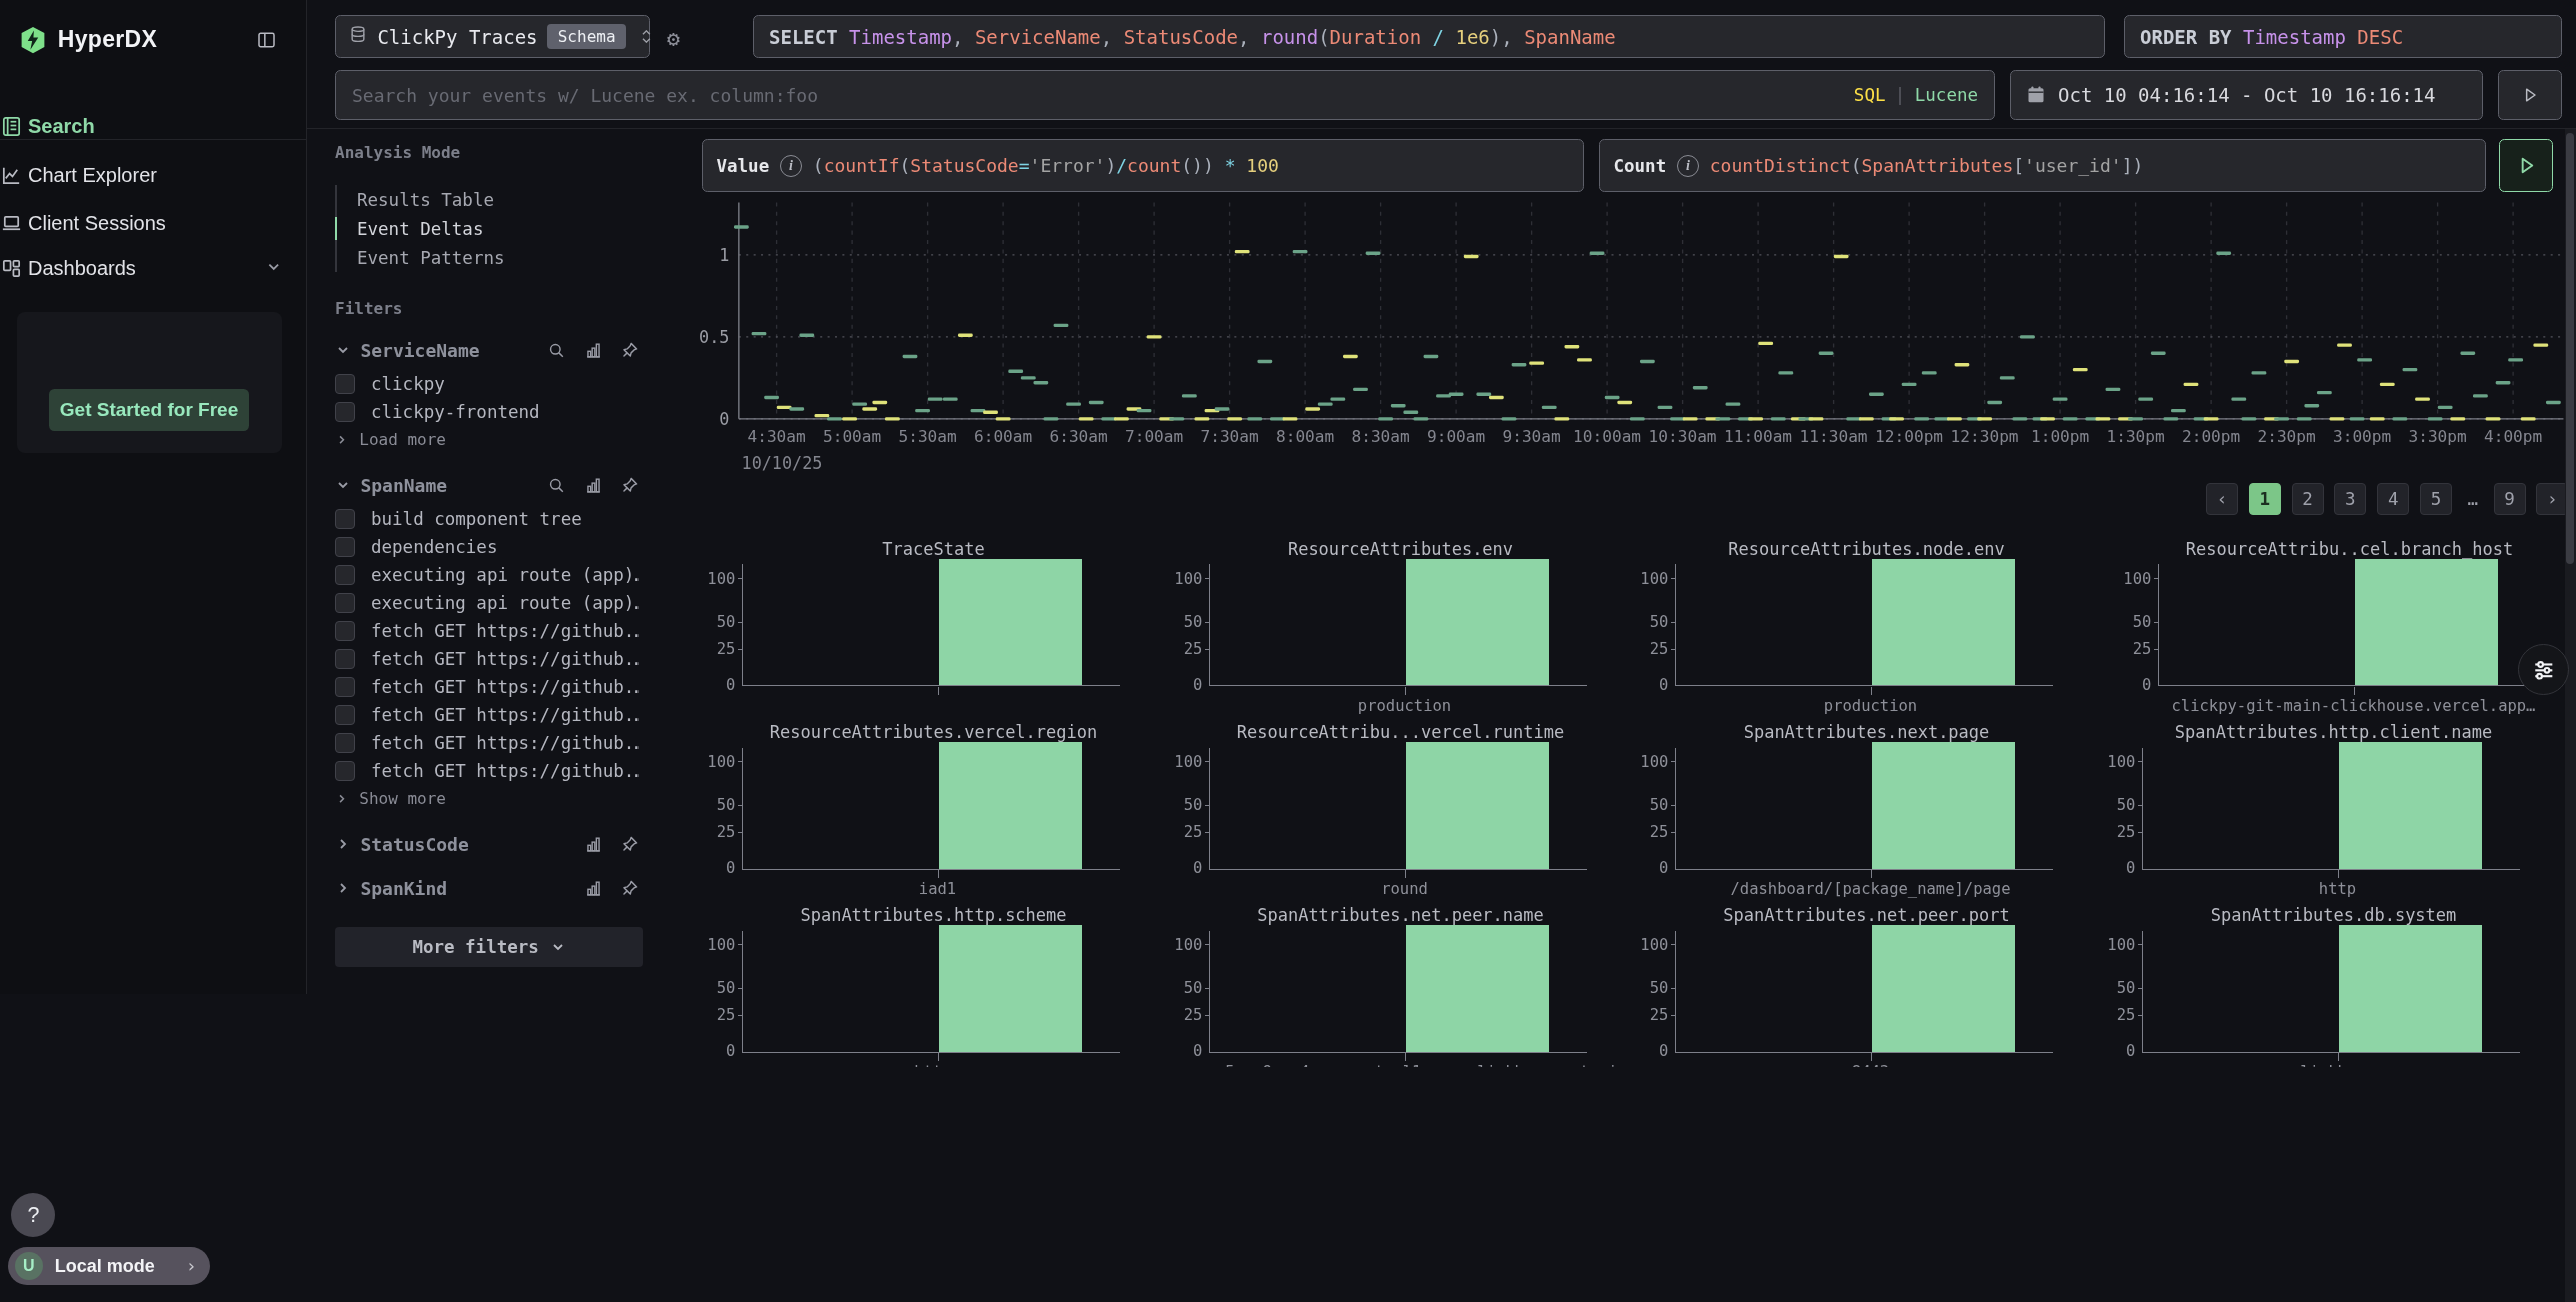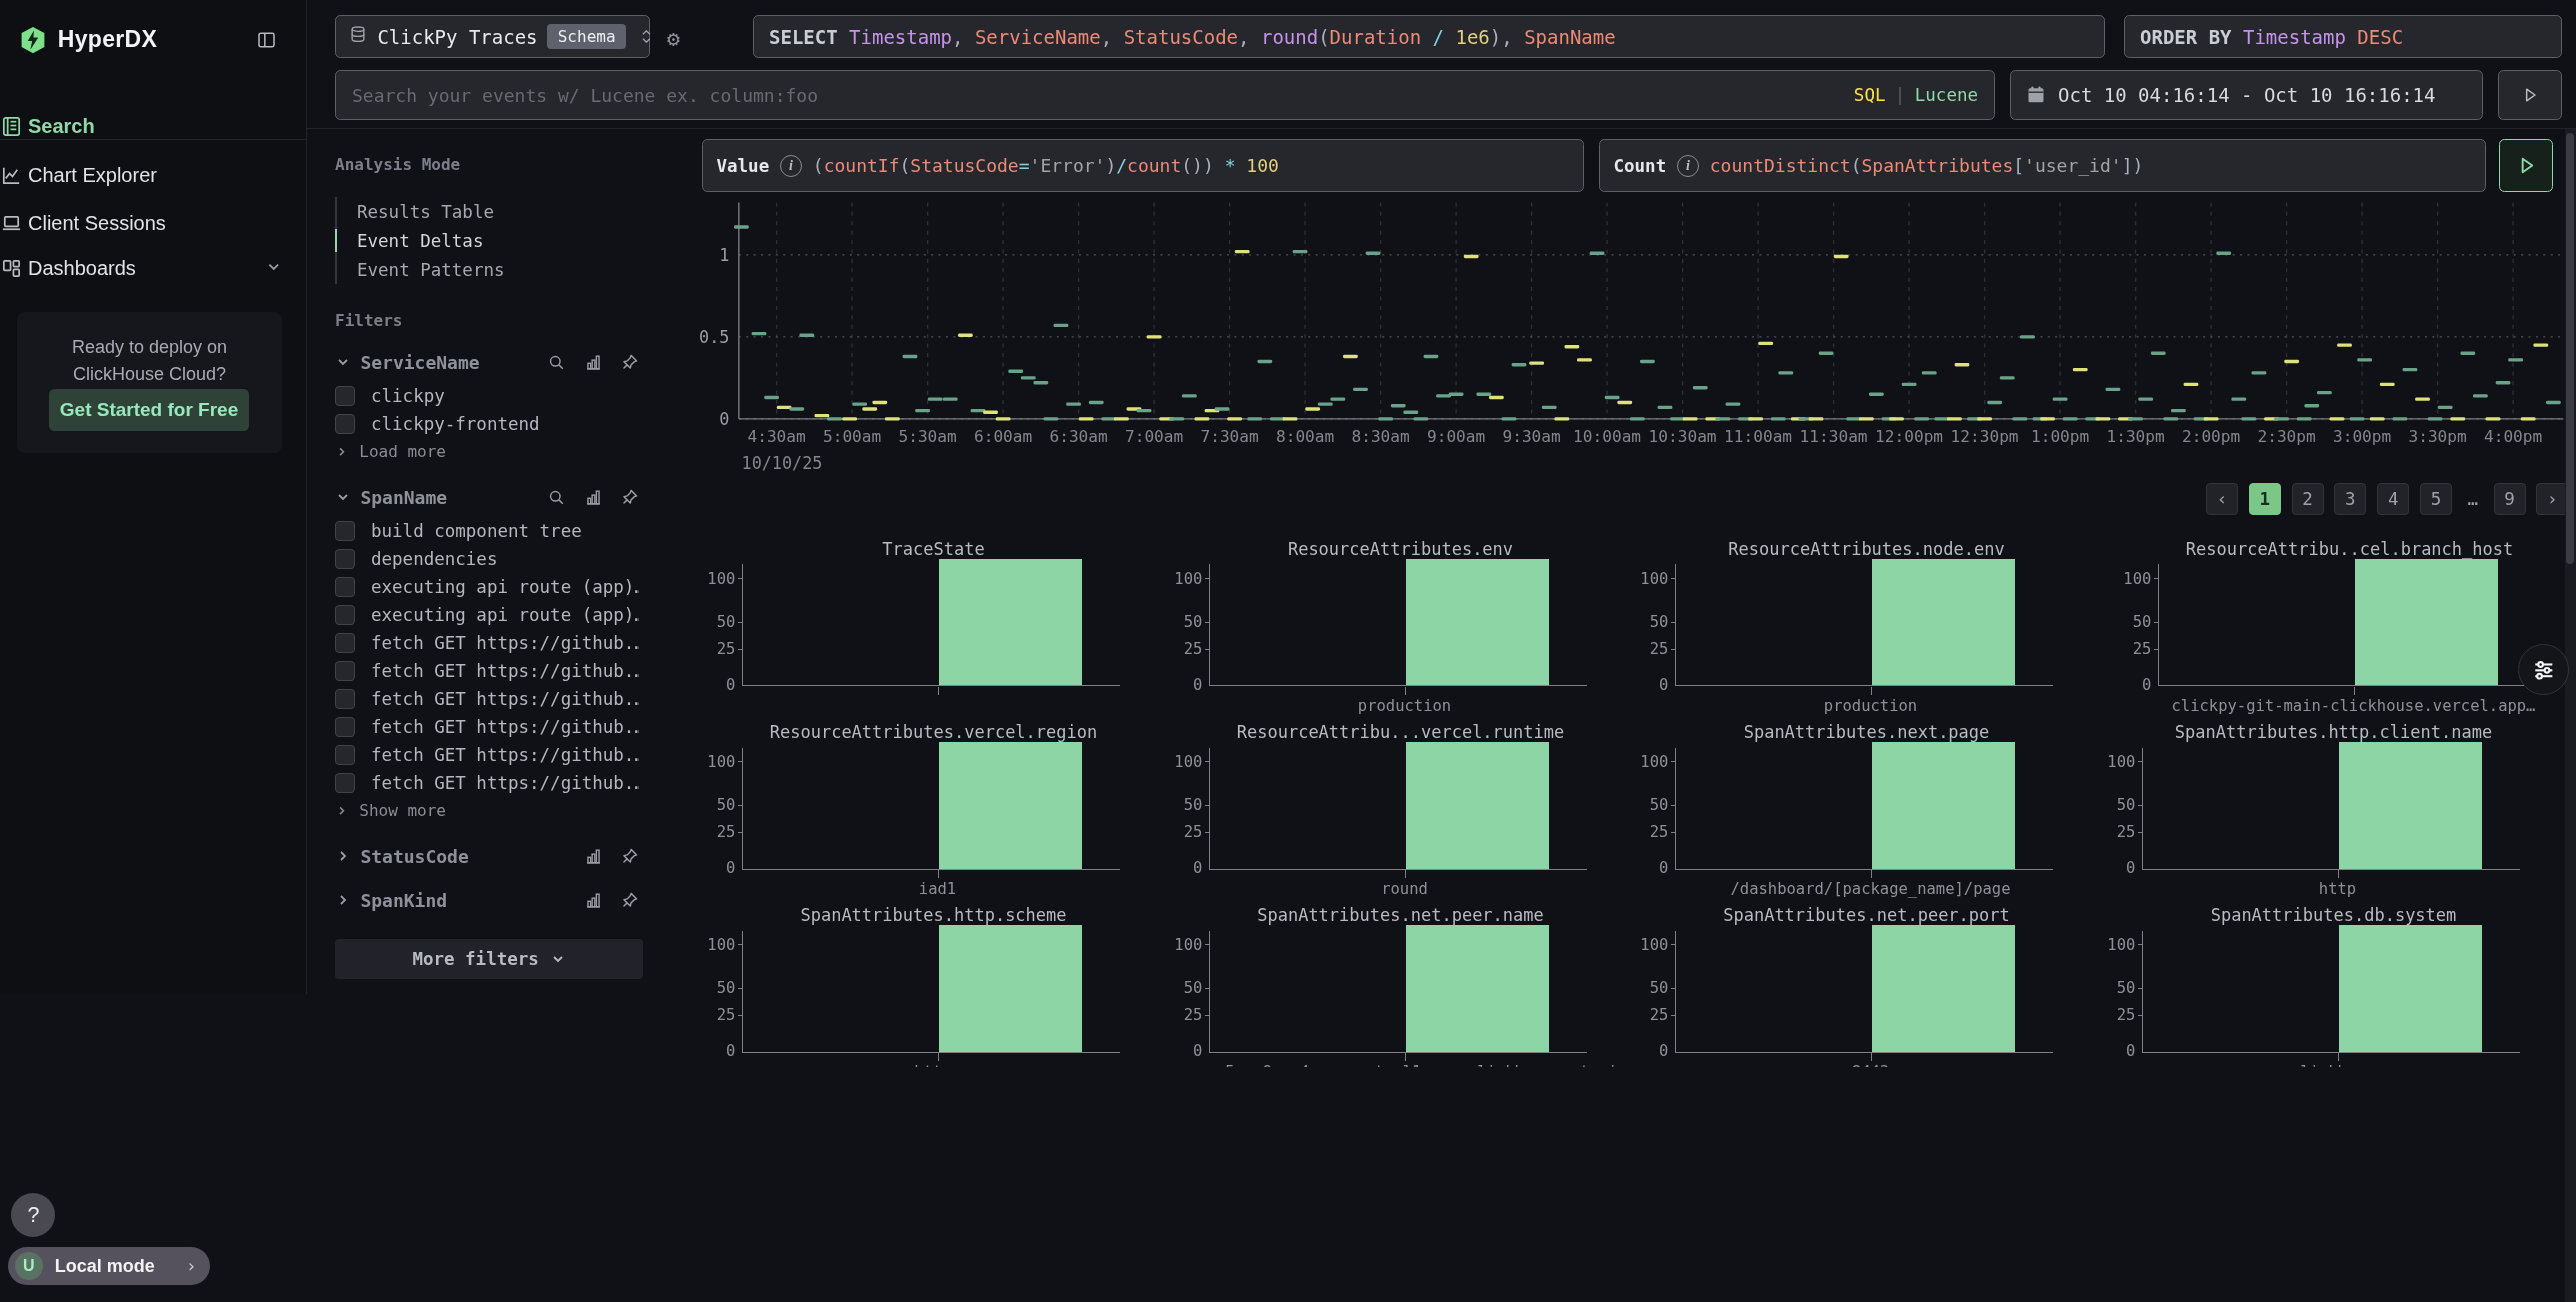--- a/index.html
+++ b/index.html
@@ -63,21 +63,21 @@
   .tok-kw{color:#c9cdd6;font-weight:bold;}
   .tok-type{color:#c792ea;}
   .tok-fn{color:#c792ea;}
   .tok-var{color:#ec8a76;}
   .tok-op{color:#7fd4e4;}
   .tok-num{color:#e5cf7d;}
   .tok-str{color:#a3a3a3;}
   .tok-pun{color:#aab0bb;}
 
   
-  #panel{position:absolute;left:307px;top:128px;width:372px;height:824px;box-sizing:border-box;padding:27px 40px 0 28px;}
+  #panel{position:absolute;left:307px;top:128px;width:372px;height:824px;box-sizing:border-box;padding:15px 40px 0 28px;}
   .panel-h{font-size:16px;font-weight:bold;color:#7c7f8a;}
   #modes{margin-top:23px;border-left:2px solid #34353c;}
   .mode-item{height:29px;display:flex;align-items:center;padding-left:20px;font-size:17.5px;color:#a6a8b1;cursor:pointer;position:relative;}
   .mode-item.active{color:#d3d5db;}
   .mode-item.active::before{content:"";position:absolute;left:-2px;top:2.7px;bottom:2.7px;width:2px;background:#8fd9a8;}
   #filters-title{margin-top:27px;}
   .sec-header{display:flex;align-items:center;margin-top:20px;height:24px;gap:9.4px;cursor:pointer;}
   .sec-name{font-size:18px;font-weight:bold;color:#8e919c;}
   .sec-icons{margin-left:auto;display:flex;gap:17.5px;align-items:center;}
   .sec-icons .ic{width:19px;height:19px;cursor:pointer;}
@@ -175,24 +175,20 @@
       </span>
       <span>Dashboards</span>
       <span class="nav-chevron">
         <svg viewBox="0 0 16 16" width="17.5" height="17.5" fill="none" stroke="#9a9ca6" stroke-width="1.6">
             <path d="M4 6 l4 4 4-4"></path>
           </svg>
       </span>
     </div>
 
     <div id="promo">
-      <div class="promo-text">
-        <div>Ready to deploy on</div>
-        <div>ClickHouse Cloud?</div>
-      </div>
       <button class="promo-btn">Get Started for Free</button>
     </div>
 
     <div id="help-fab">?</div>
     <div id="local-pill">
       <span class="local-avatar">U</span>
       <span class="local-label">Local mode</span>
       <span class="local-chev">›</span>
     </div>
   </nav>

